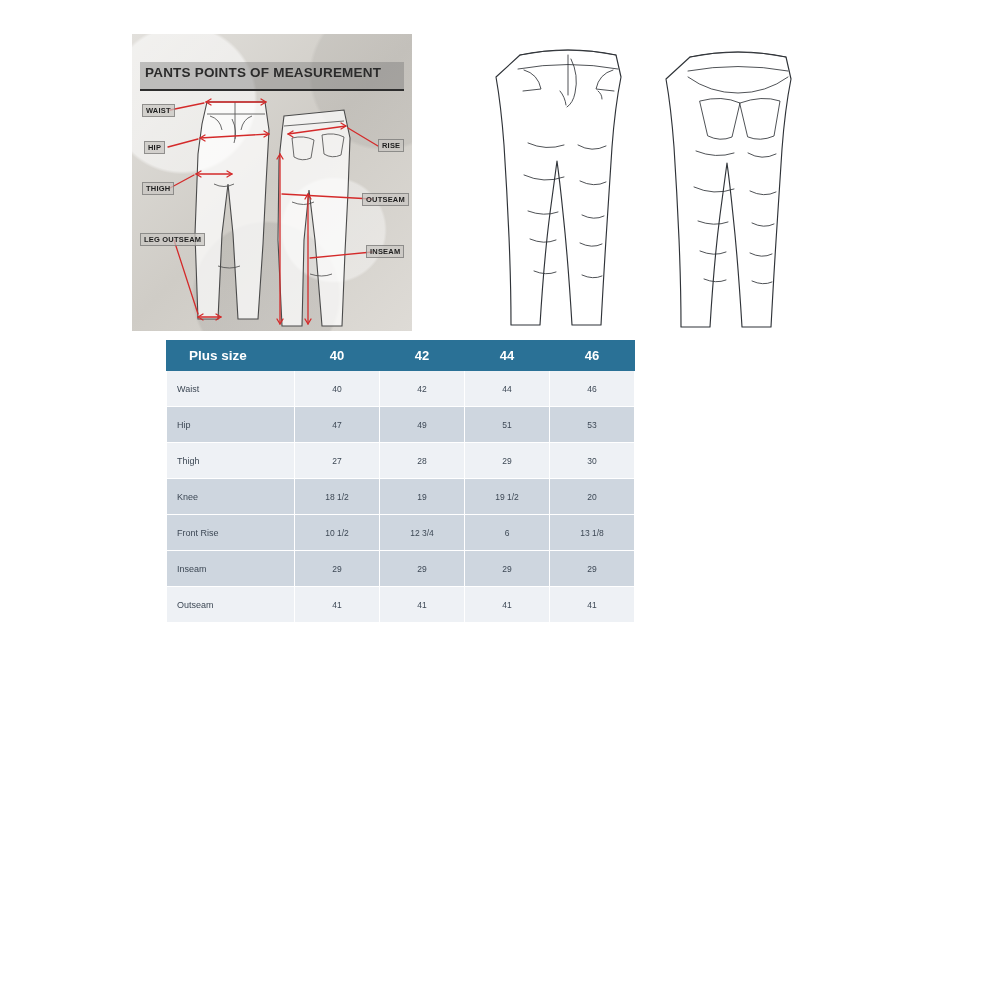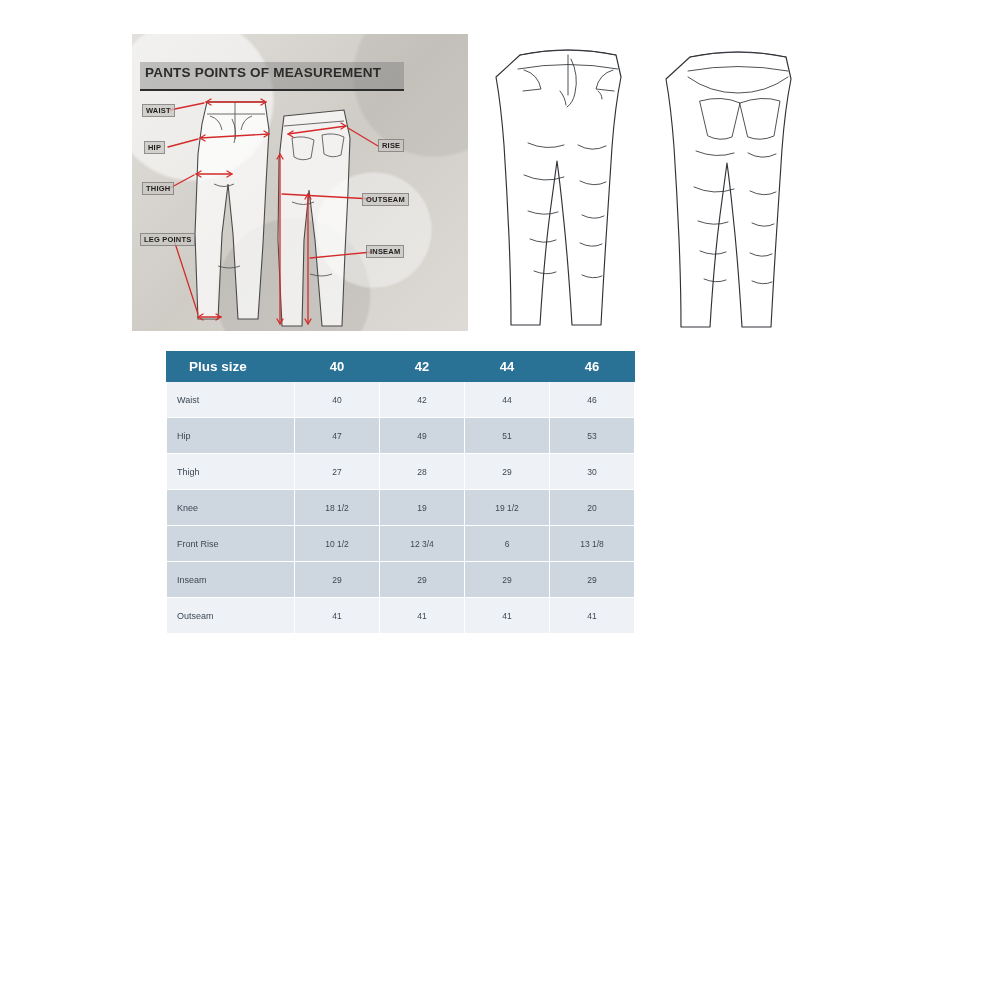--- a/index.html
+++ b/index.html
@@ -22,21 +22,21 @@
     top: 25px;
     width: 740px;
     height: 315px;
   }
 
   
   #pom-panel {
     position: absolute;
     left: 0px;
     top: 9px;
-    width: 336px;
+    width: 280px;
     height: 297px;
     background: #d946ef;
     overflow: hidden;
   }
   #pom-texture {
     position: absolute;
     inset: 0;
     background:
       radial-gradient(circle at 18% 22%, rgba(255,255,255,.55) 0 22%, rgba(0,0,0,0) 23%),
       radial-gradient(circle at 72% 66%, rgba(255,255,255,.40) 0 18%, rgba(0,0,0,0) 19%),
@@ -91,21 +91,20 @@
     width: 400px;
     height: 315px;
   }
 
   
   #size-table-wrap {
     position: absolute;
     left: 166px;
     top: 340px;
     width: 468px;
-    margin-top: 11px;
   }
   table.size-table {
     border-collapse: collapse;
     width: 468px;
     table-layout: fixed;
     font-size: 9px;
     color: #3b4756;
   }
   table.size-table th, table.size-table td {
     border: 1px solid #ffffff;
@@ -205,21 +204,21 @@
 
         <path d="M176 160 L176 290"></path>
         <path d="M176 160 l-3 5 M176 160 l3 5 M176 290 l-3 -5 M176 290 l3 -5"></path>
         <path d="M178 224 L240 218"></path>
       </g>
     </svg>
 
     <div class="pom-label" style="left:10px; top:70px;">WAIST</div>
     <div class="pom-label" style="left:12px; top:107px;">HIP</div>
     <div class="pom-label" style="left:10px; top:148px;">THIGH</div>
-    <div class="pom-label" style="left:8px;  top:199px;">LEG POINTS</div>
+    <div class="pom-label" style="left:8px;  top:199px;">LEG OUTSEAM</div>
     <div class="pom-label" style="left:246px;top:105px;">RISE</div>
     <div class="pom-label" style="left:230px;top:159px;">OUTSEAM</div>
     <div class="pom-label" style="left:234px;top:211px;">INSEAM</div>
   </div>
 
   <div id="flats">
     <svg viewBox="0 0 400 315" width="400" height="315">
 
       <g fill="#ffffff" stroke="#2f3338" stroke-width="1.15" stroke-linejoin="round">
         <path d="M48 30 q48 -10 96 0 l5 22 q-6 30 -9 70 q-3 46 -6 92 q-3 48 -5 86 l-29 0 q-4 -66 -9 -112 q-3 -30 -6 -52 q-3 22 -7 52 q-6 46 -10 112 l-29 0 q0 -40 -2 -88 q-2 -46 -5 -92 q-3 -40 -8 -68 Z"></path>

